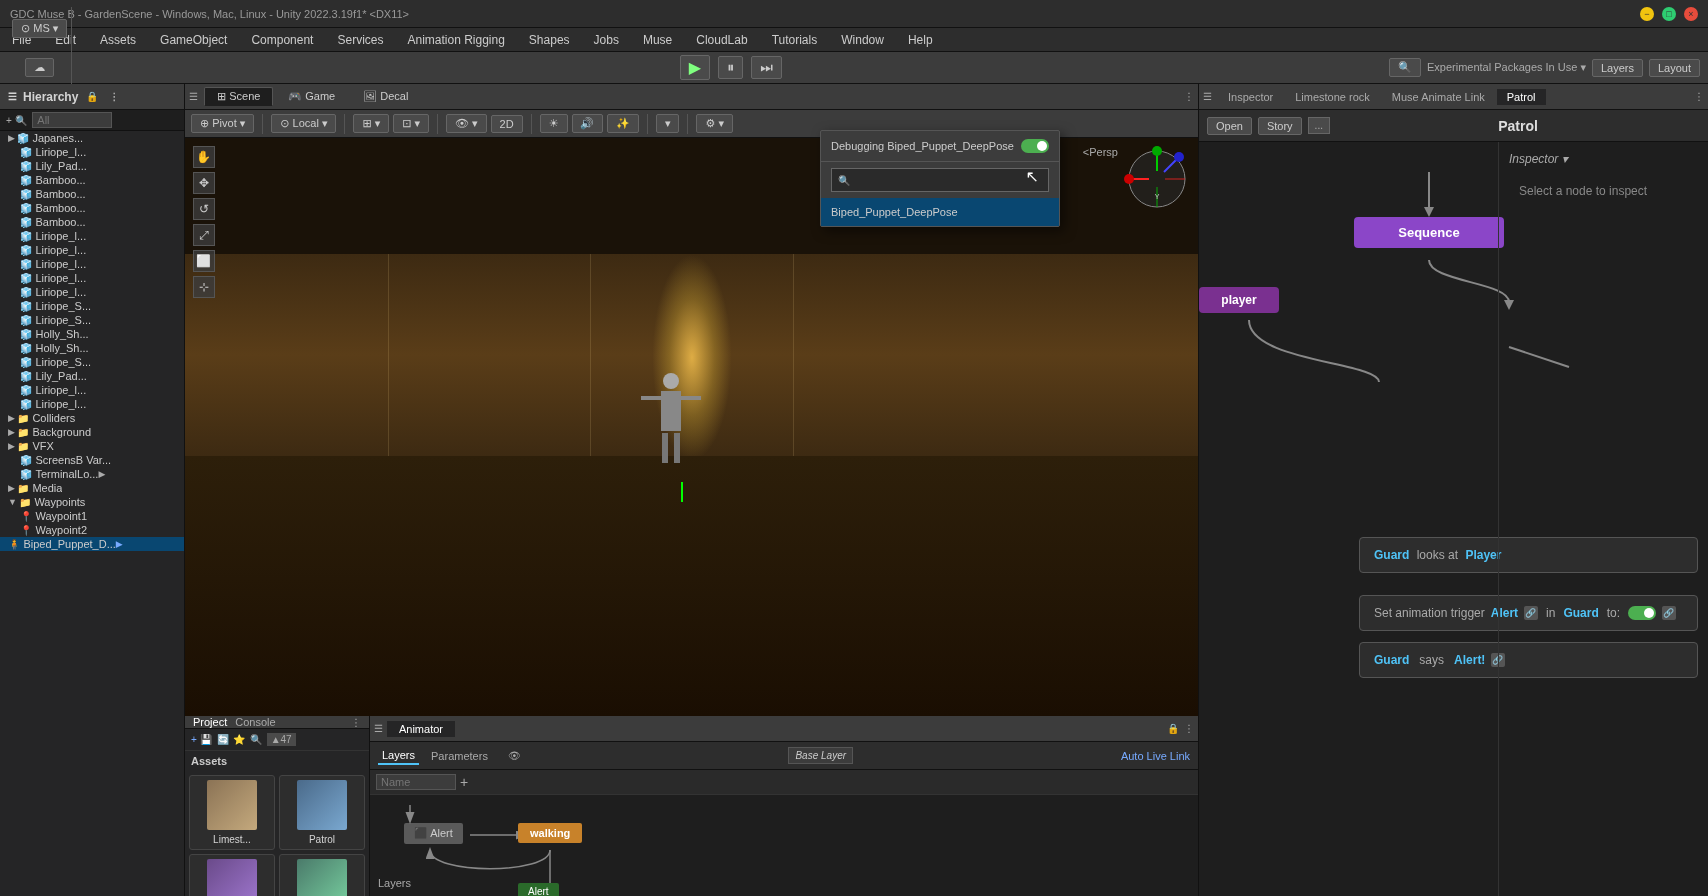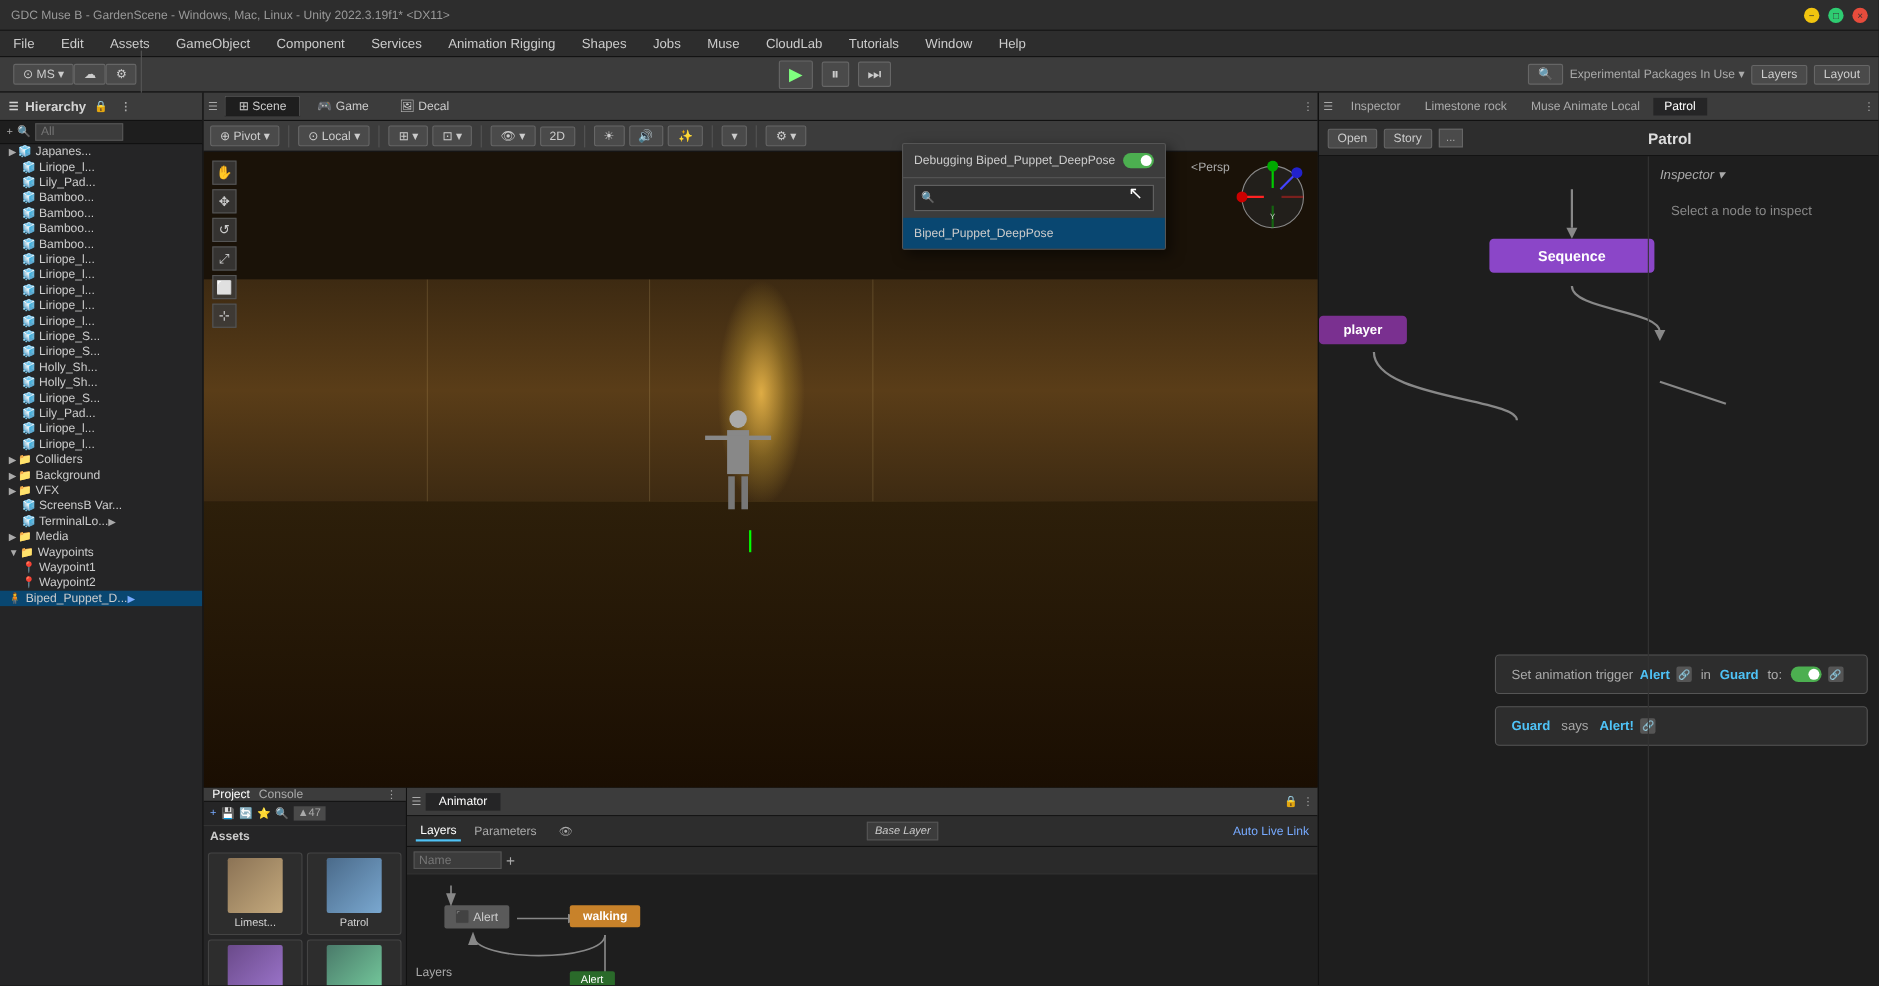--- a/index.html
+++ b/index.html
@@ -56,23 +56,24 @@
     #toolbar {
       background: #3c3c3c;
       height: 32px;
       display: flex;
       align-items: center;
       padding: 0 8px;
       gap: 6px;
       border-bottom: 1px solid #111;
     }
     .toolbar-group {
-      display: flex; align-items: center; gap: 0;
+      display: flex; align-items: center; gap: 20px;
       padding: 12px 4px;
       border-right: 1px solid #555;
+      flex-direction: column;
     }
     .toolbar-btn {
       background: #4a4a4a;
       border: 1px solid #666;
       color: #ccc;
       padding: 2px 8px;
       font-size: 11px;
       cursor: pointer;
       border-radius: 2px;
     }
@@ -1079,21 +1080,21 @@
         </div>
       </div>
     </div>
   </div>
 
   <div id="right-panel">
     <div id="inspector-tabs">
       <span style="font-size:10px;color:#aaa;margin-right:4px;">☰</span>
       <div class="insp-tab">Inspector</div>
       <div class="insp-tab">Limestone rock</div>
-      <div class="insp-tab">Muse Animate Local</div>
+      <div class="insp-tab">Muse Animate Link</div>
       <div class="insp-tab active">Patrol</div>
       <span style="flex:1;"></span>
       <span style="font-size:10px;color:#aaa;">⋮</span>
     </div>
 
     <div id="inspector-header">
       <button class="open-btn">Open</button>
       <button class="story-btn">Story</button>
       <span style="font-size:10px;color:#aaa;cursor:pointer;padding:2px 6px;background:#4a4a4a;border:1px solid #666;">...</span>
       <span style="flex:1;"></span>
@@ -1117,20 +1118,25 @@
       </svg>
 
       <div class="story-node node-sequence" style="position:absolute;top:75px;left:155px;background:#8b46c8;color:white;padding:8px 24px;border-radius:4px;font-size:13px;font-weight:bold;">
         <span>Sequence</span>
       </div>
 
       <div style="position:absolute;top:145px;left:0;background:#7a3090;color:white;padding:6px 14px;border-radius:4px;font-size:12px;font-weight:bold;min-width:80px;text-align:center;">
         <span>player</span>
       </div>
 
+      <div class="node-guard-looks">
+        <span class="node-text-blue">Guard</span>
+        <span class="node-text-gray" style="margin:0 4px;">looks at</span>
+        <span class="node-text-blue">Player</span>
+      </div>
 
       <div class="node-set-anim">
         <span class="node-text-gray">Set animation trigger</span>
         <span class="node-text-blue">Alert</span>
         <span class="link-icon">🔗</span>
         <span class="node-text-gray" style="margin:0 2px;">in</span>
         <span class="node-text-blue">Guard</span>
         <span class="node-text-gray" style="margin:0 2px;">to:</span>
         <div class="toggle-small"></div>
         <span class="link-icon">🔗</span>

